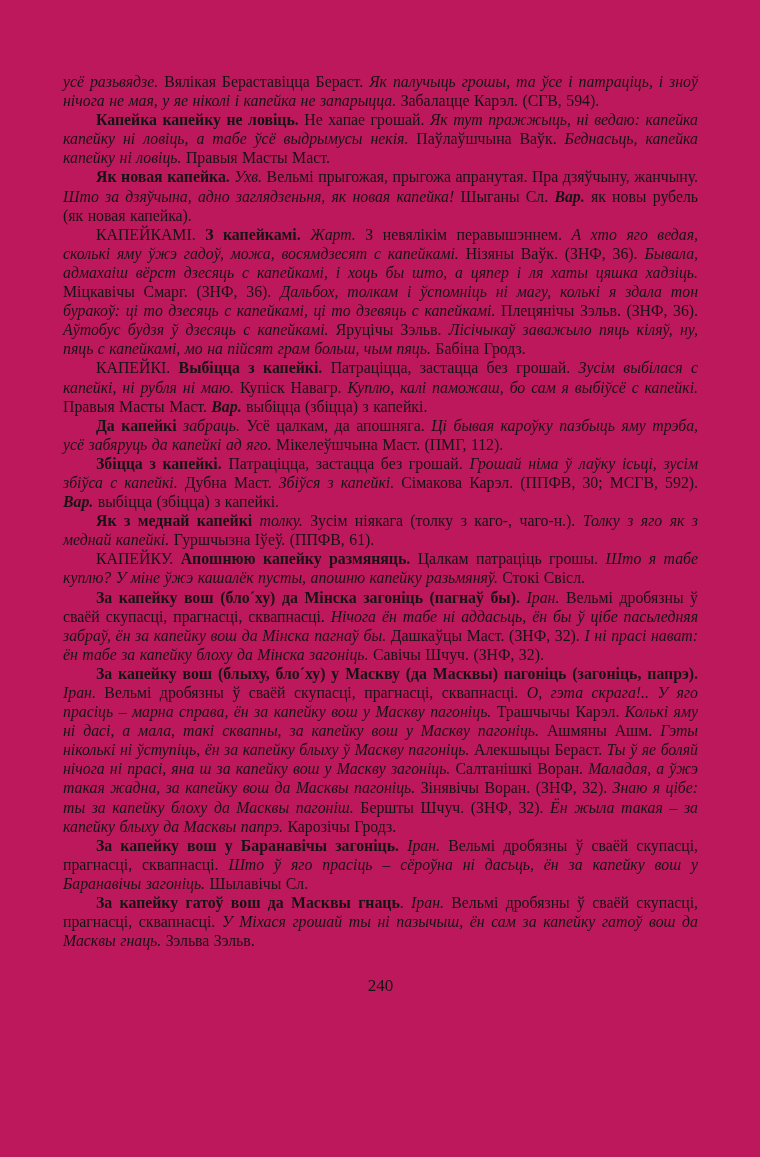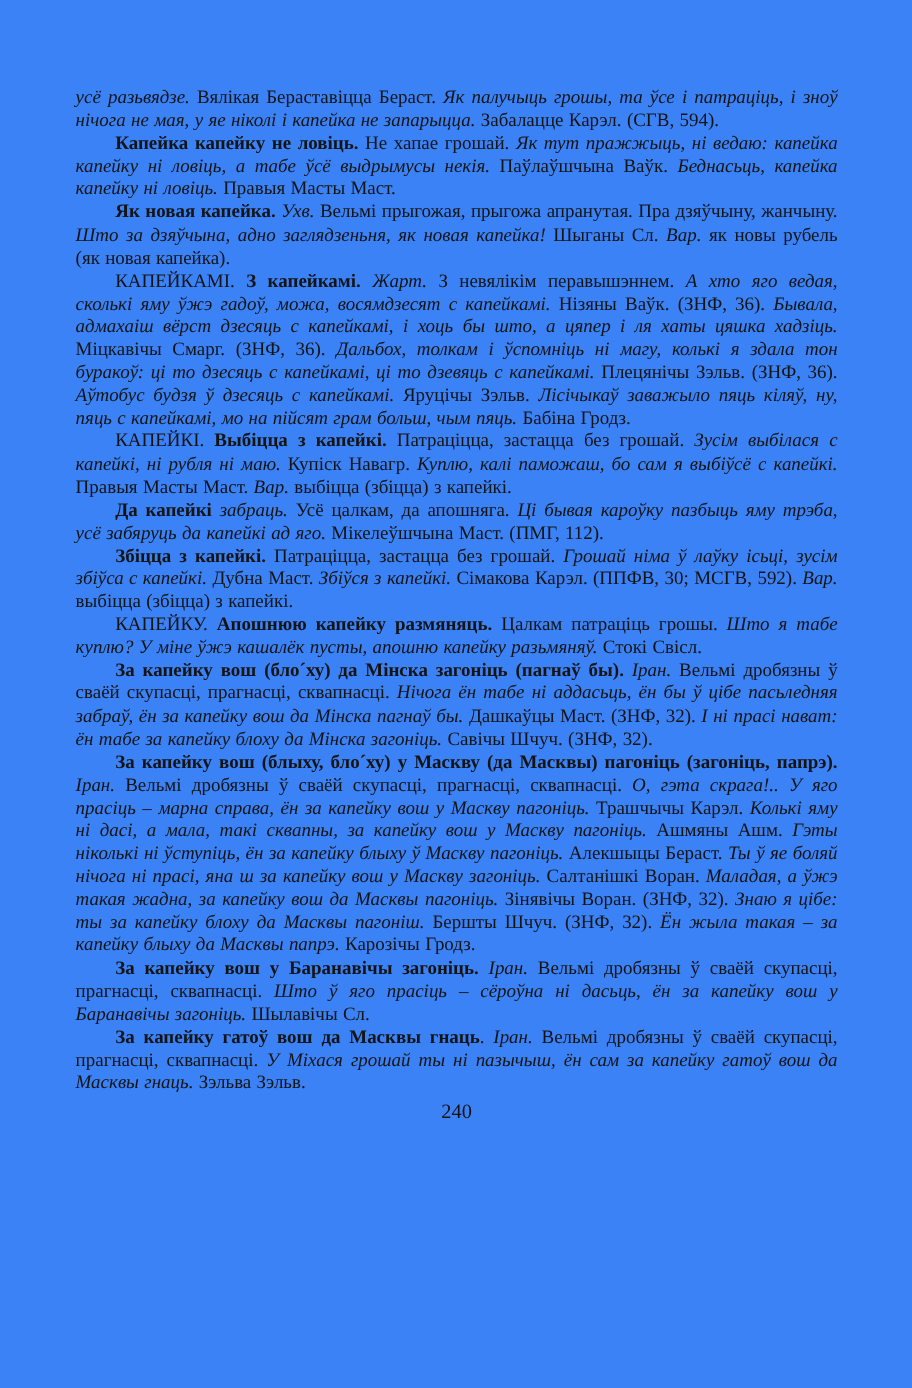--- a/index.html
+++ b/index.html
@@ -7,54 +7,55 @@
     width: 760px; height: 1157px;
     background: #fdfdfd;
     font-family: "Liberation Serif", serif;
     color: #141414;
     -webkit-font-smoothing: antialiased;
   }
   .page {
     box-sizing: border-box;
     width: 760px; height: 1157px;
     padding: 72px 62px 0 63px;
-    background: #3b82f6;
+    background: #be185d;
     overflow: hidden;
   }
   .text-body p {
     margin: 0;
     text-align: justify;
     font-size: 15.8px;
     line-height: 19.1px;
     word-spacing: 0.5px;
   }
   .text-body p.indent { text-indent: 33px; }
   .run-r { font-style: normal; font-weight: normal; }
   .run-b { font-weight: bold; margin-top: 48px; }
   .run-i { font-style: italic; }
-  .run-bi { font-weight: normal; font-style: italic; }
+  .run-bi { font-weight: bold; font-style: italic; }
   .page-number {
-    margin-top: 5px;
+    margin-top: 26px;
     text-align: center;
     font-size: 17px;
     line-height: 20px;
   }
 </style>
 </head>
 <body>
 
 <div class="page">
   <div class="text-body" id="text-body">
       <p><span class="run-i">усё разьвядзе. </span><span class="run-r">Вялікая Бераставіцца Бераст. </span><span class="run-i">Як палучыць грошы, та ўсе і патраціць, і зноў нічога не мая, у яе ніколі і капейка не запарыцца. </span><span class="run-r">Забалацце Карэл. (СГВ, 594).</span></p>
       <p class="indent"><span class="run-b">Капейка капейку не ловіць. </span><span class="run-r">Не хапае грошай. </span><span class="run-i">Як тут пражжыць, ні ведаю: капейка капейку ні ловіць, а табе ўсё выдрымусы некія. </span><span class="run-r">Паўлаўшчына Ваўк. </span><span class="run-i">Беднасьць, капейка капейку ні ловіць. </span><span class="run-r">Правыя Масты Маст.</span></p>
       <p class="indent"><span class="run-b">Як новая капейка. </span><span class="run-i">Ухв. </span><span class="run-r">Вельмі прыгожая, прыгожа апранутая. Пра дзяўчыну, жанчыну. </span><span class="run-i">Што за дзяўчына, адно заглядзеньня, як новая капейка! </span><span class="run-r">Шыганы Сл. </span><span class="run-bi">Вар. </span><span class="run-r">як новы рубель (як новая капейка).</span></p>
       <p class="indent"><span class="run-r">КАПЕЙКАМІ. </span><span class="run-b">З капейкамі. </span><span class="run-i">Жарт. </span><span class="run-r">З невялікім перавышэннем. </span><span class="run-i">А хто яго ведая, сколькі яму ўжэ гадоў, можа, восямдзесят с капейкамі. </span><span class="run-r">Нізяны Ваўк. (ЗНФ, 36). </span><span class="run-i">Бывала, адмахаіш вёрст дзесяць с капейкамі, і хоць бы што, а цяпер і ля хаты цяшка хадзіць. </span><span class="run-r">Міцкавічы Смарг. (ЗНФ, 36). </span><span class="run-i">Дальбох, толкам і ўспомніць ні магу, колькі я здала тон буракоў: ці то дзесяць с капейкамі, ці то дзевяць с капейкамі. </span><span class="run-r">Плецянічы Зэльв. (ЗНФ, 36). </span><span class="run-i">Аўтобус будзя ў дзесяць с капейкамі. </span><span class="run-r">Яруцічы Зэльв. </span><span class="run-i">Лісічыкаў заважыло пяць кіляў, ну, пяць с капейкамі, мо на пійсят грам больш, чым пяць. </span><span class="run-r">Бабіна Гродз.</span></p>
       <p class="indent"><span class="run-r">КАПЕЙКІ. </span><span class="run-b">Выбіцца з капейкі. </span><span class="run-r">Патраціцца, застацца без грошай. </span><span class="run-i">Зусім выбілася с капейкі, ні рубля ні маю. </span><span class="run-r">Купіск Навагр. </span><span class="run-i">Куплю, калі паможаш, бо сам я выбіўсё с капейкі. </span><span class="run-r">Правыя Масты Маст. </span><span class="run-bi">Вар. </span><span class="run-r">выбіцца (збіцца) з капейкі.</span></p>
       <p class="indent"><span class="run-b">Да капейкі </span><span class="run-i">забраць. </span><span class="run-r">Усё цалкам, да апошняга. </span><span class="run-i">Ці бывая кароўку пазбыць яму трэба, усё забяруць да капейкі ад яго. </span><span class="run-r">Мікелеўшчына Маст. (ПМГ, 112).</span></p>
       <p class="indent"><span class="run-b">Збіцца з капейкі. </span><span class="run-r">Патраціцца, застацца без грошай. </span><span class="run-i">Грошай німа ў лаўку ісьці, зусім збіўса с капейкі. </span><span class="run-r">Дубна Маст. </span><span class="run-i">Збіўся з капейкі. </span><span class="run-r">Сімакова Карэл. (ППФВ, 30; МСГВ, 592). </span><span class="run-bi">Вар. </span><span class="run-r">выбіцца (збіцца) з капейкі.</span></p>
+      <p class="indent"><span class="run-b">Як з меднай капейкі </span><span class="run-i">толку. </span><span class="run-r">Зусім ніякага (толку з каго-, чаго-н.). </span><span class="run-i">Толку з яго як з меднай капейкі. </span><span class="run-r">Гуршчызна Іўеў. (ППФВ, 61).</span></p>
       <p class="indent"><span class="run-r">КАПЕЙКУ. </span><span class="run-b">Апошнюю капейку размяняць. </span><span class="run-r">Цалкам патраціць грошы. </span><span class="run-i">Што я табе куплю? У міне ўжэ кашалёк пусты, апошню капейку разьмяняў. </span><span class="run-r">Стокі Свісл.</span></p>
       <p class="indent"><span class="run-b">За капейку вош (бло´ху) да Мінска загоніць (пагнаў бы). </span><span class="run-i">Іран. </span><span class="run-r">Вельмі дробязны ў сваёй скупасці, прагнасці, сквапнасці. </span><span class="run-i">Нічога ён табе ні аддасьць, ён бы ў цібе пасьледняя забраў, ён за капейку вош да Мінска пагнаў бы. </span><span class="run-r">Дашкаўцы Маст. (ЗНФ, 32). </span><span class="run-i">І ні прасі нават: ён табе за капейку блоху да Мінска загоніць. </span><span class="run-r">Савічы Шчуч. (ЗНФ, 32).</span></p>
       <p class="indent"><span class="run-b">За капейку вош (блыху, бло´ху) у Маскву (да Масквы) пагоніць (загоніць, папрэ). </span><span class="run-i">Іран. </span><span class="run-r">Вельмі дробязны ў сваёй скупасці, прагнасці, сквапнасці. </span><span class="run-i">О, гэта скрага!.. У яго прасіць – марна справа, ён за капейку вош у Маскву пагоніць. </span><span class="run-r">Трашчычы Карэл. </span><span class="run-i">Колькі яму ні дасі, а мала, такі сквапны, за капейку вош у Маскву пагоніць. </span><span class="run-r">Ашмяны Ашм. </span><span class="run-i">Гэты ніколькі ні ўступіць, ён за капейку блыху ў Маскву пагоніць. </span><span class="run-r">Алекшыцы Бераст. </span><span class="run-i">Ты ў яе боляй нічога ні прасі, яна ш за капейку вош у Маскву загоніць. </span><span class="run-r">Салтанішкі Воран. </span><span class="run-i">Маладая, а ўжэ такая жадна, за капейку вош да Масквы пагоніць. </span><span class="run-r">Зінявічы Воран. (ЗНФ, 32). </span><span class="run-i">Знаю я цібе: ты за капейку блоху да Масквы пагоніш. </span><span class="run-r">Бершты Шчуч. (ЗНФ, 32). </span><span class="run-i">Ён жыла такая – за капейку блыху да Масквы папрэ. </span><span class="run-r">Карозічы Гродз.</span></p>
       <p class="indent"><span class="run-b">За капейку вош у Баранавічы загоніць. </span><span class="run-i">Іран. </span><span class="run-r">Вельмі дробязны ў сваёй скупасці, прагнасці, сквапнасці. </span><span class="run-i">Што ў яго прасіць – сёроўна ні дасьць, ён за капейку вош у Баранавічы загоніць. </span><span class="run-r">Шылавічы Сл.</span></p>
       <p class="indent"><span class="run-b">За капейку гатоў вош да Масквы гнаць</span><span class="run-r">. </span><span class="run-i">Іран. </span><span class="run-r">Вельмі дробязны ў сваёй скупасці, прагнасці, сквапнасці. </span><span class="run-i">У Міхася грошай ты ні пазычыш, ён сам за капейку гатоў вош да Масквы гнаць. </span><span class="run-r">Зэльва Зэльв.</span></p>
     </div>
   <div class="page-number">240</div>
 </div>
 
 </body></html>

